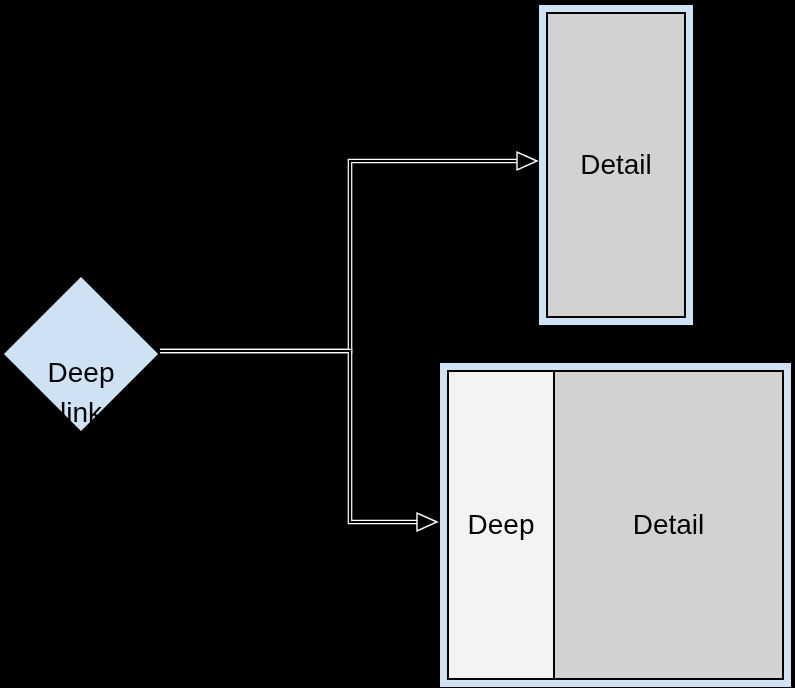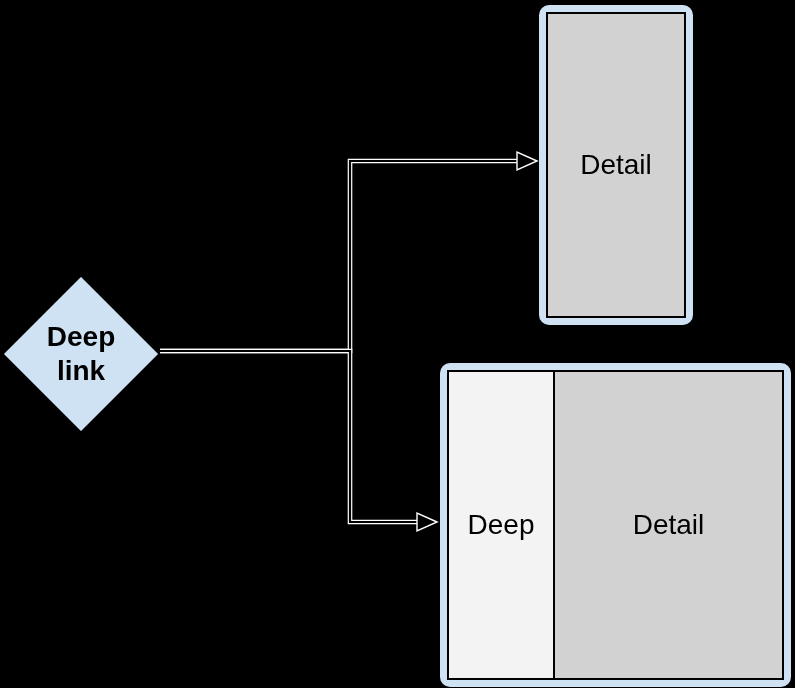--- a/index.html
+++ b/index.html
@@ -56,37 +56,36 @@
   }
   .diamond-shape {
     fill: var(--node-fill, #cfe2f3);
     stroke: var(--stroke, #000);
     stroke-width: 1.2;
   }
   .diamond-label {
     position: absolute;
     inset: 0;
     display: flex;
-    align-items: center;
+    align-items: flex-end;
     justify-content: center;
     text-align: center;
     font-size: 28px;
-    line-height: 34px;
-    font-weight: bold;
+    line-height: 40px;
   }
   .diamond-label span {
     display: block;
     width: 92px;
   }
 
   
   .device-frame {
     position: absolute;
     background: var(--frame-fill, #cfe2f3);
-    border-radius: 10px;
+    border-radius: 0;
   }
   .device-frame.portrait {
     left: 539px;
     top: 5px;
     width: 154px;
     height: 320px;
   }
   .device-frame.landscape {
     left: 440px;
     top: 363px;

